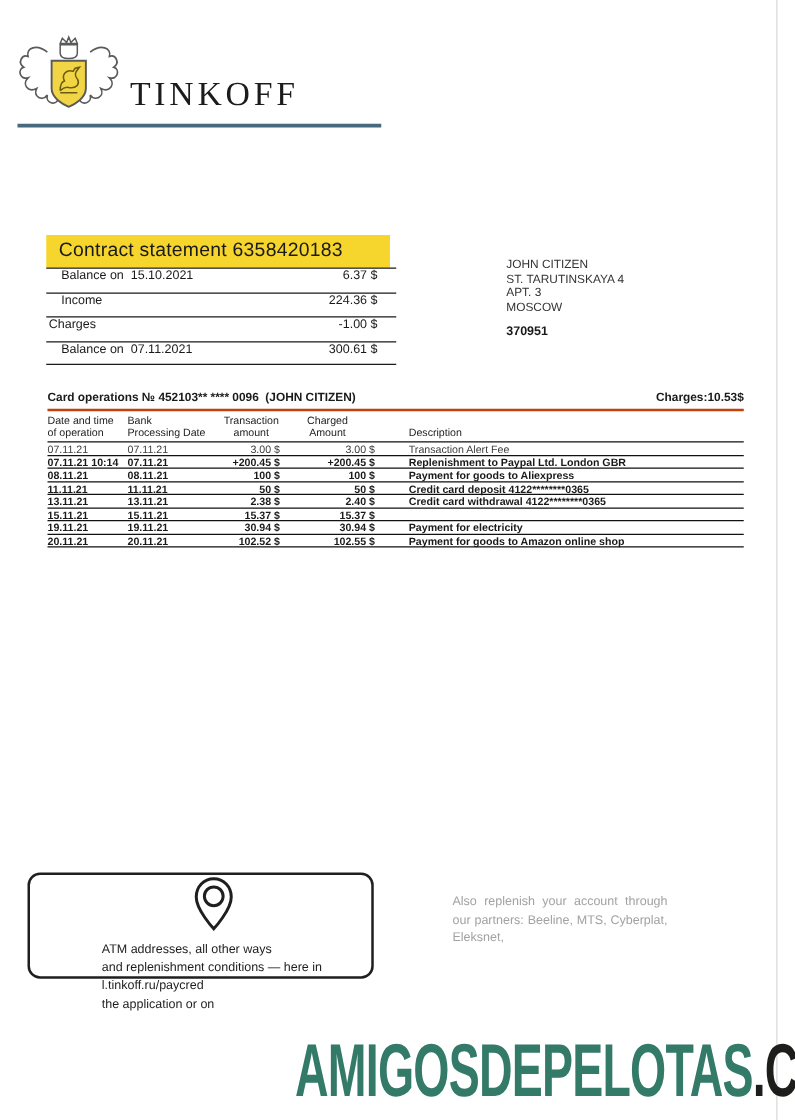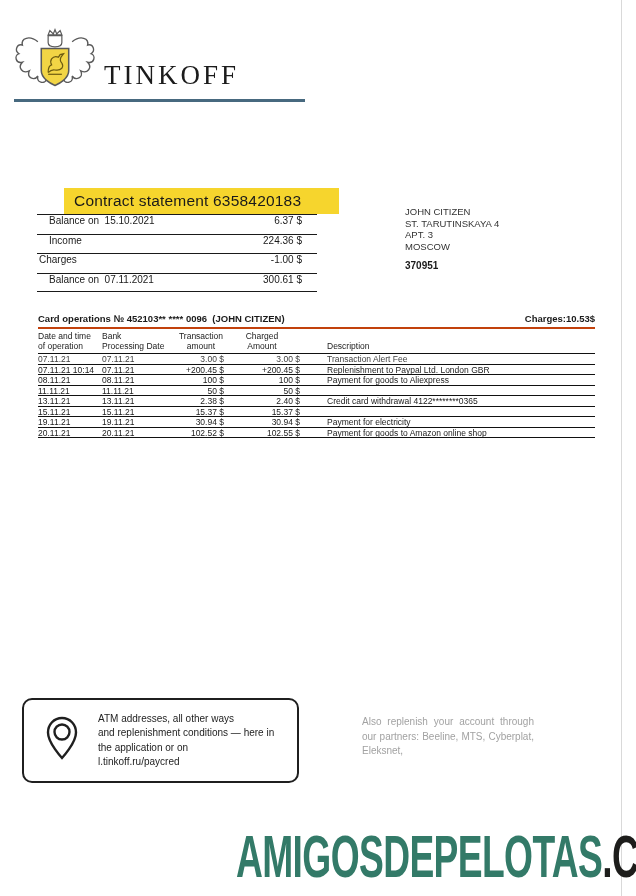--- a/index.html
+++ b/index.html
@@ -26,27 +26,27 @@
   .recipient { position:absolute; left:405px; top:206px; font-size:9.5px; line-height:11.5px; color:#333; }
   .postal-code { position:absolute; left:405px; top:260px; font-size:10px; font-weight:bold; color:#1a1a1a; }
 
   
   .ops { position:absolute; left:38px; top:313px; width:557px; }
   .ops-titlebar { display:flex; justify-content:space-between; align-items:flex-end; padding-bottom:3px; border-bottom:2px solid #c2410c; font-size:9.5px; font-weight:bold; }
   .ops-title { white-space:pre; }
   .ops-header { display:grid; grid-template-columns:64px 76px 46px 76px 1fr; padding:3px 0 2px 0; border-bottom:1.5px solid #111; font-size:8.5px; line-height:9.5px; color:#222; }
   .ops-header .hc3, .ops-header .hc4 { text-align:center; }
   .ops-header .hc5 { padding-left:27px; align-self:end; }
-  .ops-rows .op-row { display:grid; grid-template-columns:64px 76px 46px 76px 1fr; align-items:center; height:10.5px; border-bottom:1px solid #111; font-size:8.5px; font-weight:normal; }
+  .ops-rows .op-row { display:grid; grid-template-columns:64px 76px 46px 76px 1fr; align-items:center; height:10.5px; border-bottom:1px solid #111; font-size:8.5px; font-weight:bold; }
   .op-row .c3, .op-row .c4 { text-align:right; }
   .op-row .c5 { padding-left:27px; }
   .op-row.row-regular { font-weight:normal; color:#3d3d3d; }
 
   
-  .atm-box { position:absolute; left:22px; top:698px; width:277px; height:85px; border:2px solid #1f1f1f; border-radius:10px; display:flex; align-items:center; }
+  .atm-box { position:absolute; left:22px; top:698px; width:277px; height:85px; border:2px solid #1f1f1f; border-radius:10px; display:flex; align-items:center;flex-direction:column; }
   .atm-pin { margin-left:20px; flex:0 0 auto; }
   .atm-text { margin-left:18px; font-size:10px; line-height:14.5px; color:#1d1d1d; }
 
   
   .partners { position:absolute; left:362px; top:715px; width:172px; font-size:10px; line-height:14.5px; color:#a2a2a2; text-align:justify; text-align-last:justify; }
 
   
   .watermark { position:absolute; left:236px; top:822px; font-size:60px; font-weight:bold; letter-spacing:-1px; white-space:nowrap; transform:scaleX(0.62); transform-origin:left center; }
 </style>
 </head>
@@ -67,21 +67,21 @@
 
       <path d="M34 24 h32 v26 c0 9 -11 15 -16 17 c-5 -2 -16 -8 -16 -17 Z" stroke="#5a5a5a" stroke-width="1.8" fill="#f2d545"></path>
 
       <path d="M42 52 q4 -4 8 -3 q5 1 8 -2 q2 -3 0 -6 q-3 -3 -1 -7 l3 -4 l-4 1 l-2 3 q-5 -2 -8 2 q-2 3 0 7 q-4 1 -4 9" stroke="#6b5a10" stroke-width="1.4" fill="none"></path>
       <path d="M42 54 h16" stroke="#6b5a10" stroke-width="1.4"></path>
     </svg>
   </div>
   <div class="brand-name">TINKOFF</div>
   <div class="header-rule" style="background: rgb(71, 105, 127);"></div>
 
-  <div class="contract-title" style="background: rgb(246, 213, 45); margin-left: 27px;">Contract statement 6358420183</div>
+  <div class="contract-title" style="background: rgb(246, 213, 45);">Contract statement 6358420183</div>
   <div class="summary-table">
       <div class="summary-row">
       <span class="sum-label">Balance on  15.10.2021</span>
       <span class="sum-value">6.37 $</span>
     </div>
       <div class="summary-row">
       <span class="sum-label">Income</span>
       <span class="sum-value">224.36 $</span>
     </div>
       <div class="summary-row">
@@ -134,20 +134,21 @@
         <span class="c2">08.11.21</span>
         <span class="c3">100 $</span>
         <span class="c4">100 $</span>
         <span class="c5">Payment for goods to Aliexpress</span>
       </div>
         <div class="op-row">
         <span class="c1">11.11.21</span>
         <span class="c2">11.11.21</span>
         <span class="c3">50 $</span>
         <span class="c4">50 $</span>
+        <span class="c5">Credit card deposit 4122********0365</span>
       </div>
         <div class="op-row">
         <span class="c1">13.11.21</span>
         <span class="c2">13.11.21</span>
         <span class="c3">2.38 $</span>
         <span class="c4">2.40 $</span>
         <span class="c5">Credit card withdrawal 4122********0365</span>
       </div>
         <div class="op-row">
         <span class="c1">15.11.21</span>
@@ -175,22 +176,22 @@
   <div class="atm-box">
     <div class="atm-pin">
       <svg width="36" height="48" viewBox="0 0 36 48" fill="none">
         <path d="M18 3 C10 3 4 9.5 4 17.5 C4 28 18 43 18 43 C18 43 32 28 32 17.5 C32 9.5 26 3 18 3 Z" stroke="#1f1f1f" stroke-width="2.4"></path>
         <circle cx="18" cy="17" r="7.5" stroke="#1f1f1f" stroke-width="2.4"></circle>
       </svg>
     </div>
     <div class="atm-text">
       <div>ATM addresses, all other ways</div>
       <div>and replenishment conditions — here in</div>
+      <div>l.tinkoff.ru/paycred</div>
       <div>the application or on</div>
-      <div>l.tinkoff.ru/paycred</div>
     </div>
   </div>
 
   <div class="partners">Also replenish your account through our partners: Beeline, MTS, Cyberplat, Eleksnet,</div>
 
   <div class="watermark">
     <span style="color: rgb(51, 122, 104);">AMIGOSDEPELOTAS</span><span style="color: rgb(29, 29, 27);">.COM</span>
   </div>
 </div>
 

